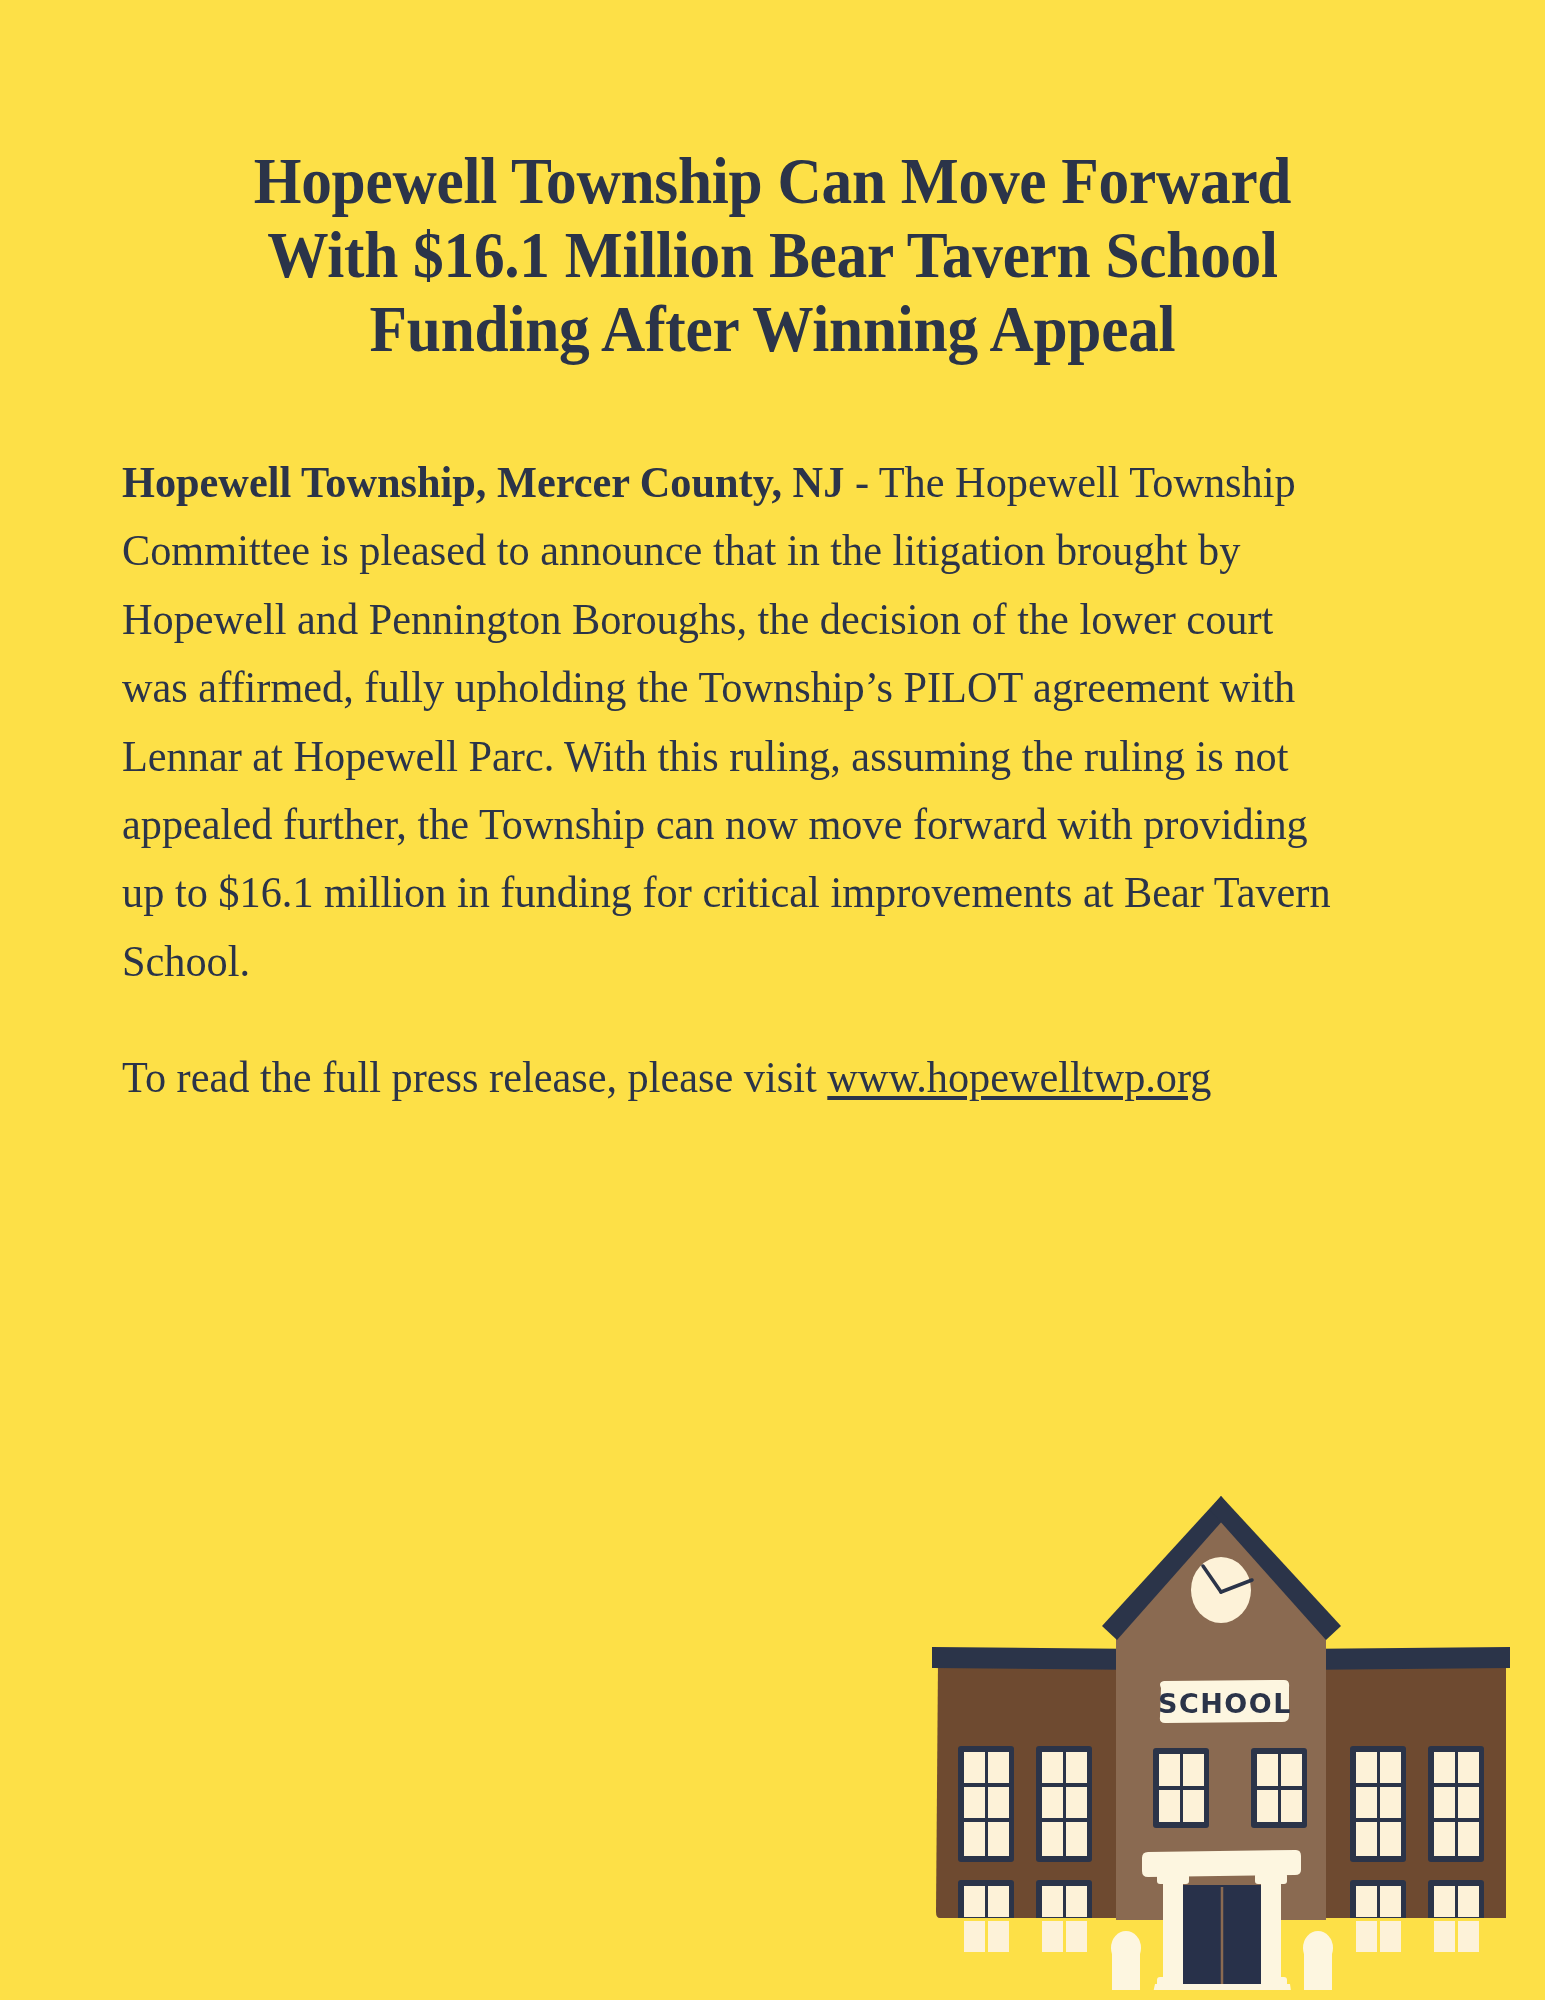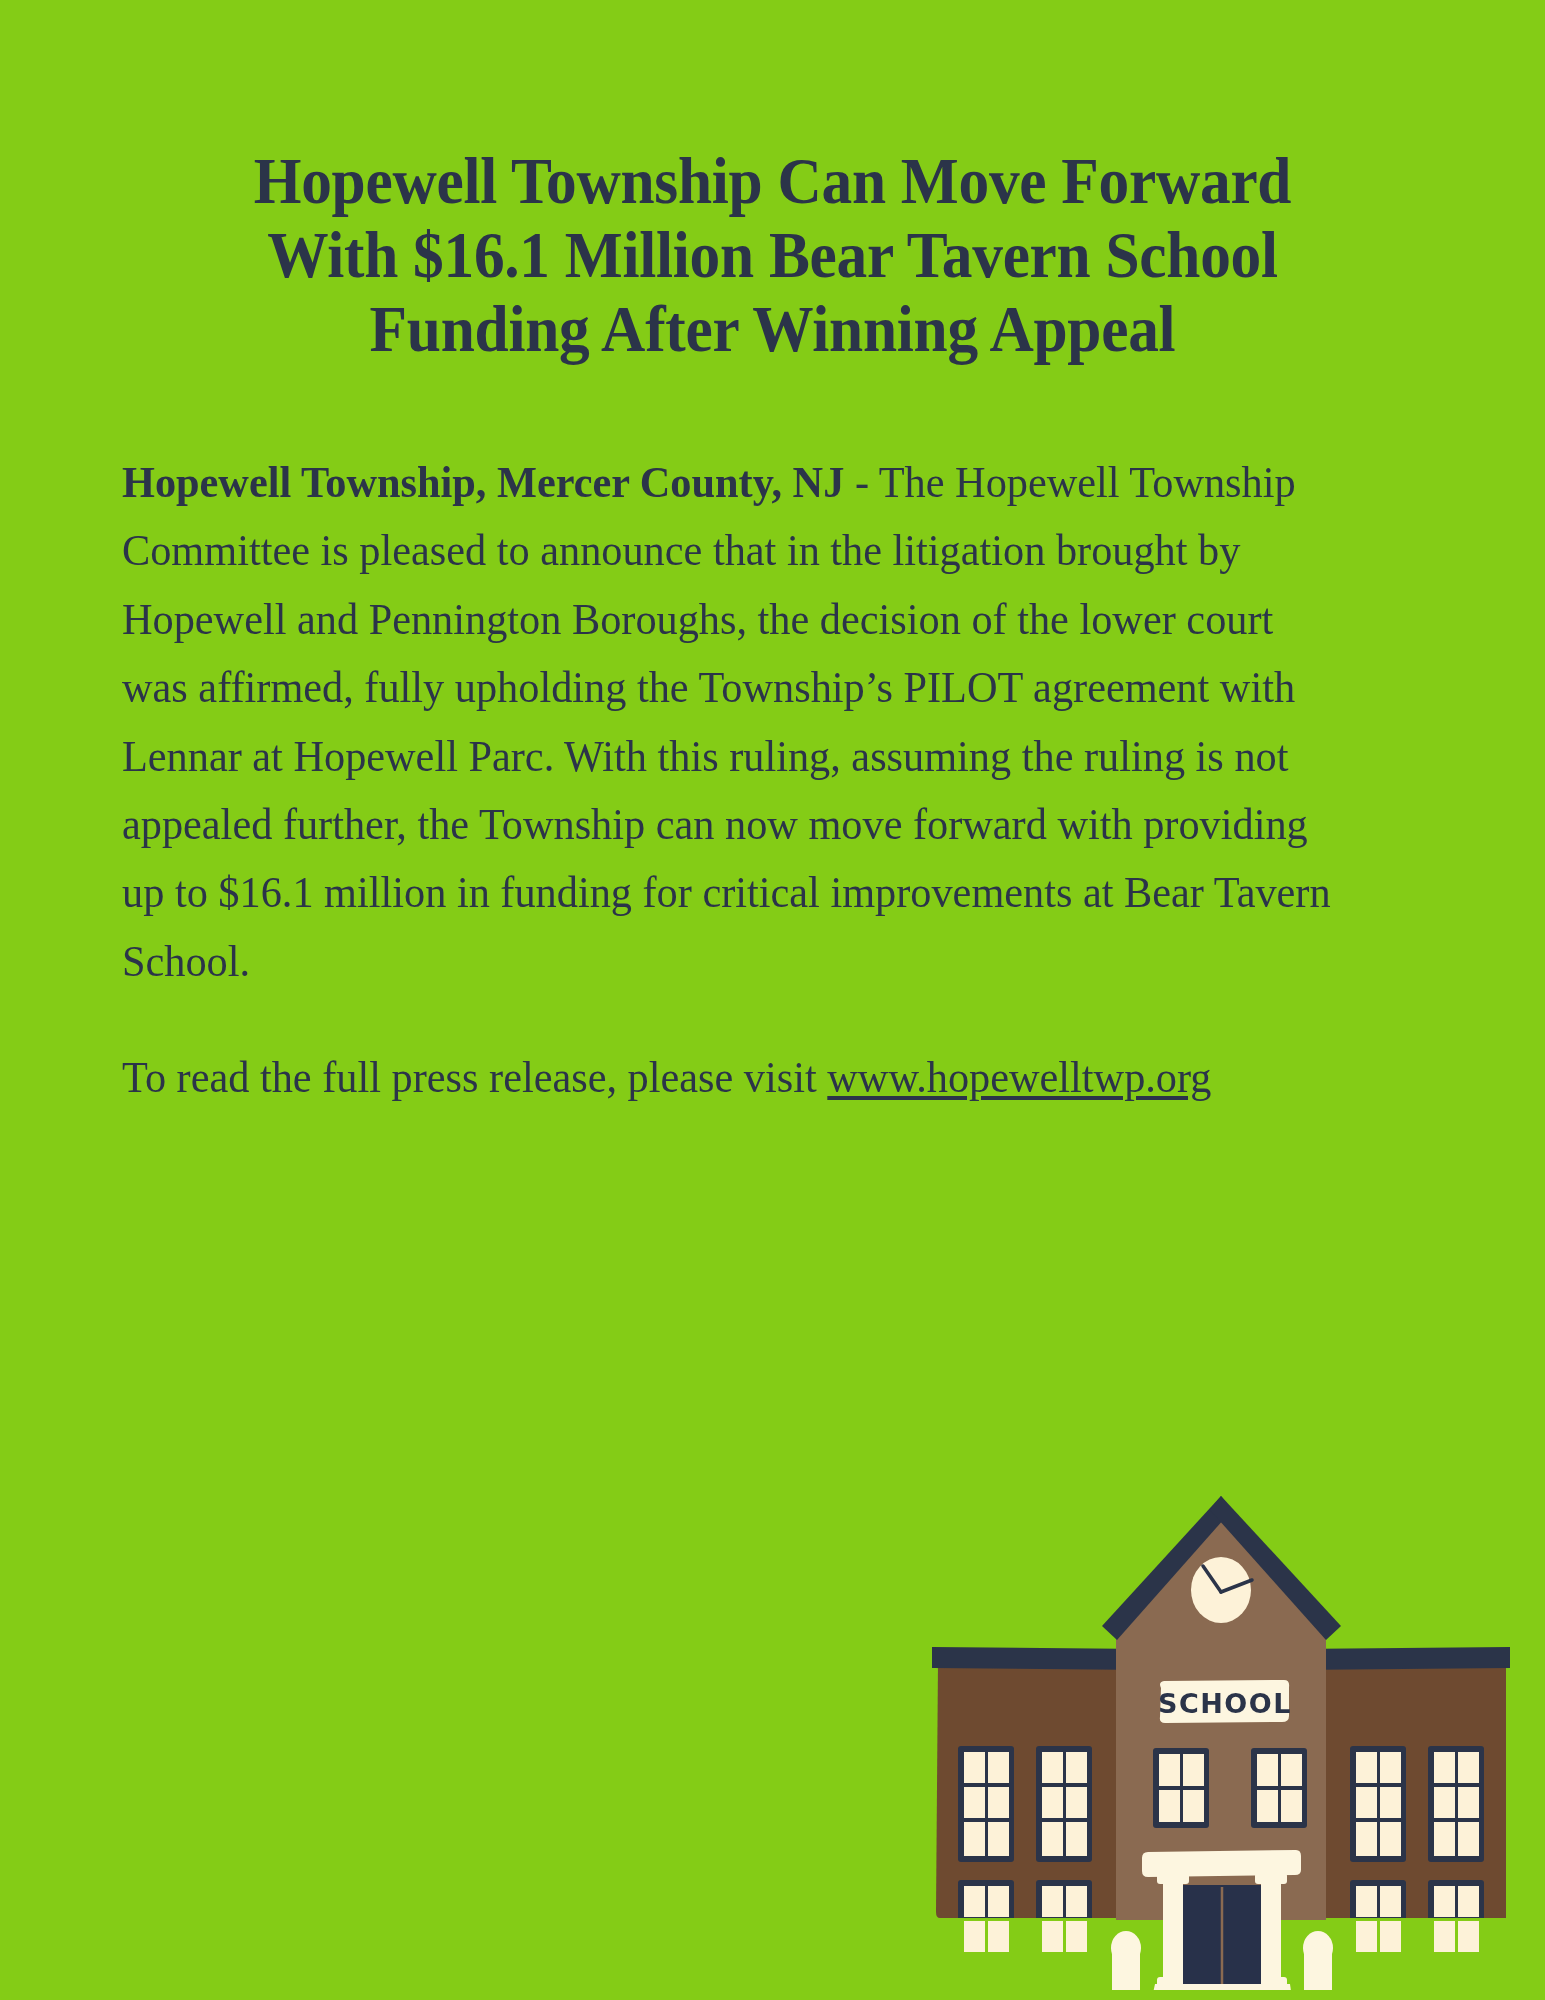--- a/index.html
+++ b/index.html
@@ -12,21 +12,21 @@
     background: #dedad9;
     font-family: "Liberation Serif", "DejaVu Serif", serif;
     color: #2b3449;
     overflow: hidden;
     position: relative;
   }
 
   .page {
     position: absolute;
     inset: 0;
-    background: #84cc16;
+    background: #fde047;
   }
 
   
   .headline {
     position: absolute;
     left: 110px;
     top: 100px;
     width: 1325px;
     text-align: center;
     font-family: "Liberation Serif", "DejaVu Serif", serif;

